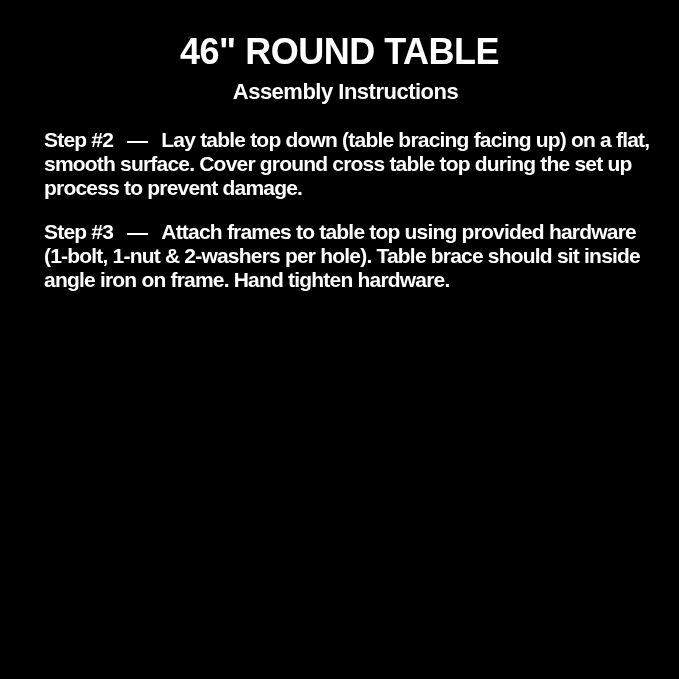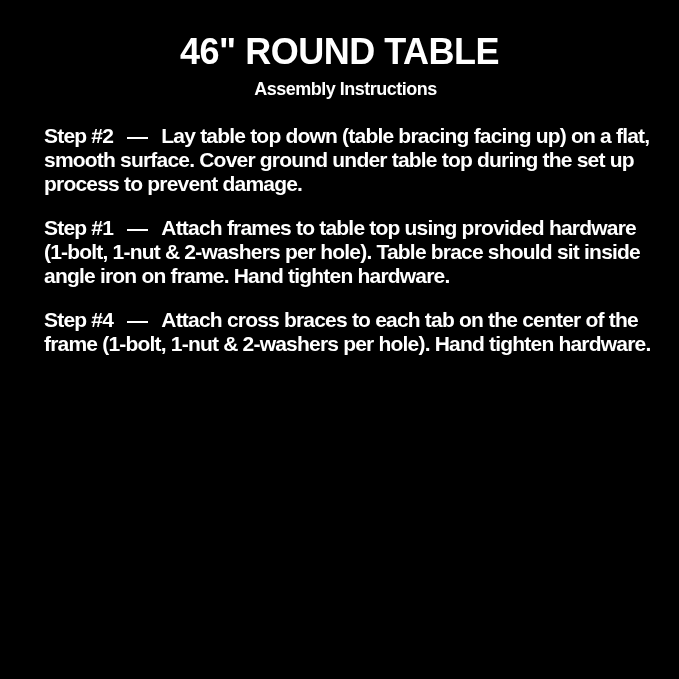--- a/index.html
+++ b/index.html
@@ -25,21 +25,21 @@
     margin: 0;
     text-align: center;
     font-size: 36px;
     line-height: 1.08;
     letter-spacing: -0.5px;
     font-weight: 700;
   }
   .subtitle {
     margin: 8px 0 0 12px;
     text-align: center;
-    font-size: 18px;
+    font-size: 22px;
     line-height: 1.1;
     letter-spacing: -0.5px;
     font-weight: 700;
   }
   .steps {
     margin: 24px 25px 0 44px;
     width: 610px;
   }
   .step {
     margin: 0 0 20px 0;
@@ -53,22 +53,21 @@
   }
 </style>
 </head>
 <body>
 
 <div class="page">
   <h1 class="title">46" ROUND TABLE</h1>
   <h2 class="subtitle">Assembly Instructions</h2>
 
   <div class="steps">
-    <p class="step"><span>Step #2</span><span class="step-separator">—</span><span>Lay table top down (table bracing facing up) on a flat, smooth surface. Cover ground under table top during the set up process to prevent damage.</span></p>
+    <p class="step"><span>Step #2</span><span class="step-separator">—</span><span>Lay table top down (table bracing facing up) on a flat, smooth surface. Cover ground cross table top during the set up process to prevent damage.</span></p>
 
-    <p class="step"><span>Step #1</span><span class="step-separator">—</span><span>Attach frames to table top using provided hardware (1-bolt, 1-nut &amp; 2-washers per hole). Table brace should sit inside angle iron on frame. Hand tighten hardware.</span></p>
+    <p class="step"><span>Step #3</span><span class="step-separator">—</span><span>Attach frames to table top using provided hardware (1-bolt, 1-nut &amp; 2-washers per hole). Table brace should sit inside angle iron on frame. Hand tighten hardware.</span></p>
 
 
-    <p class="step"><span>Step #4</span><span class="step-separator">—</span><span>Attach cross braces to each tab on the center of the frame (1-bolt, 1-nut &amp; 2-washers per hole). Hand tighten hardware.</span></p>
 
 
   </div>
 </div>
 
 </body></html>

